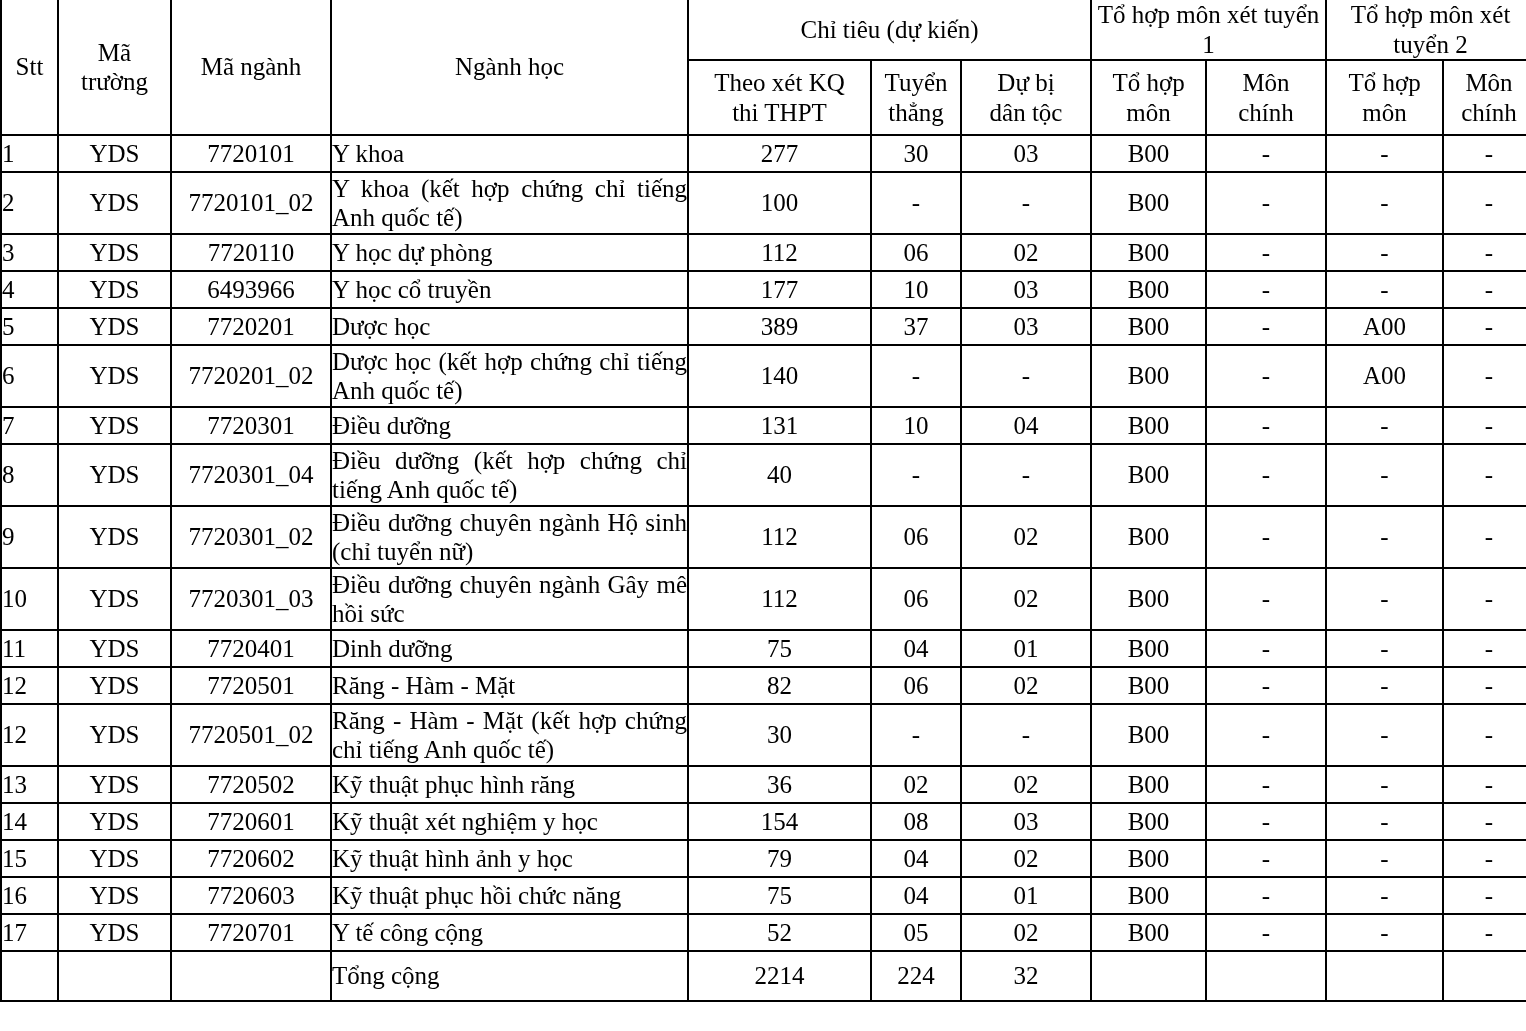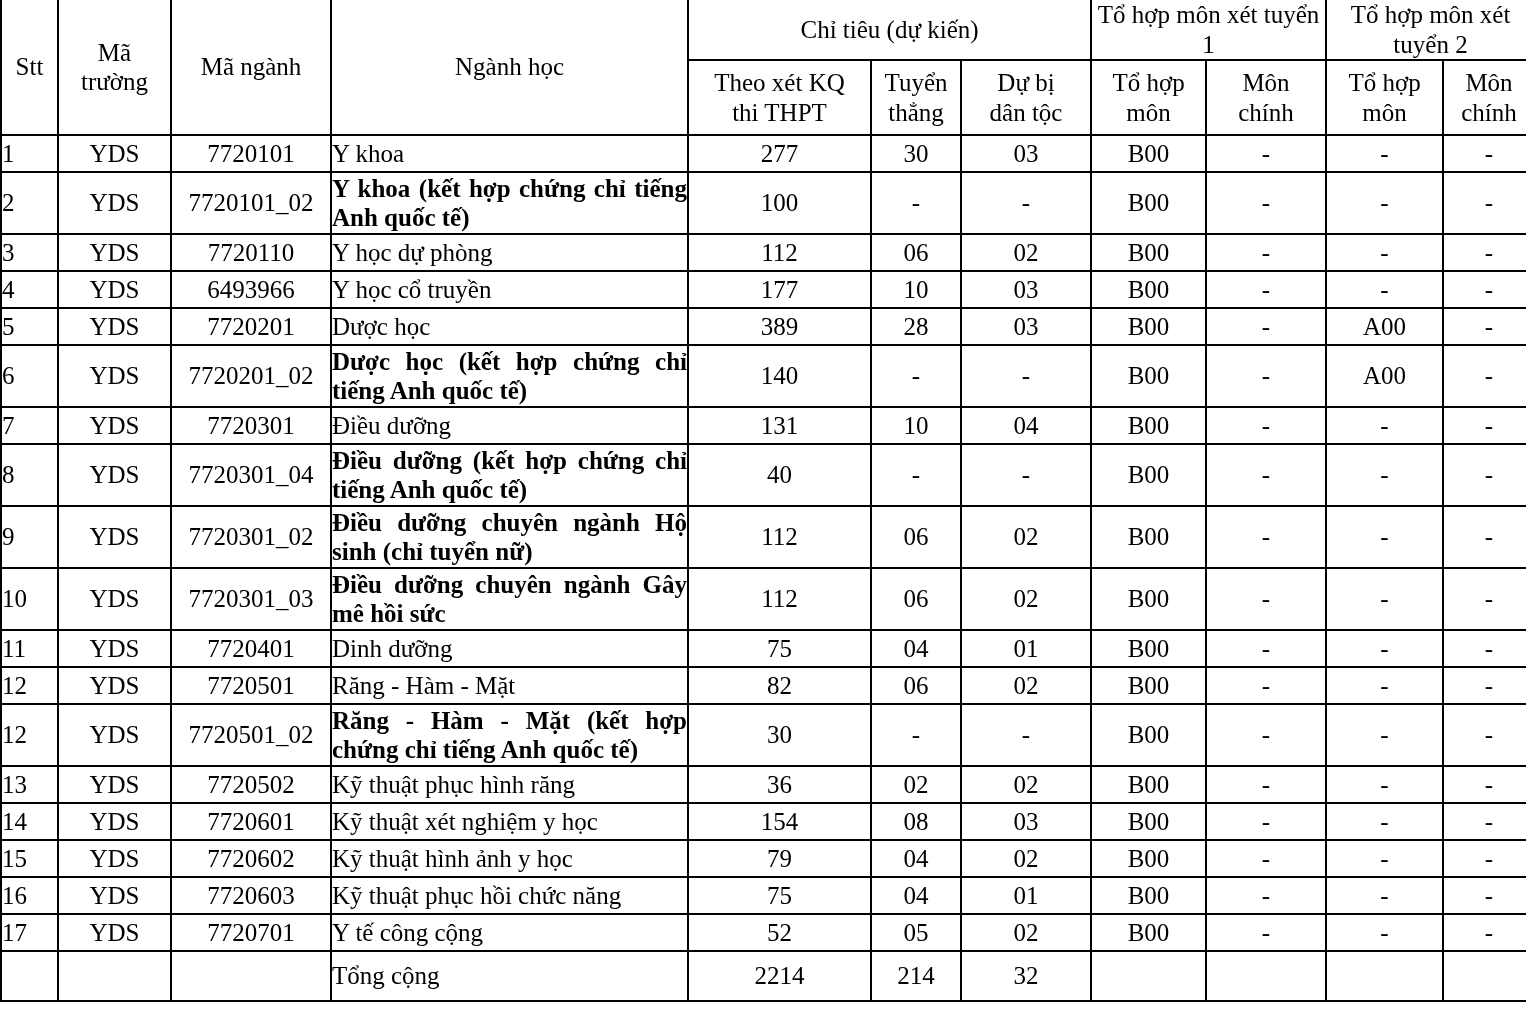--- a/index.html
+++ b/index.html
@@ -69,21 +69,21 @@
     text-align: center;
     padding: 2px 2px;
   }
   .cell-nganh {
     text-align: justify;
     text-align-last: left;
     padding: 3px 9px 3px 8px;
     hyphens: none;
     margin-top: 20px;
   }
-  .cell-nganh.multi { text-align: justify; font-weight: bold; }
+  .cell-nganh.multi { text-align: justify; }
 
   .row-1 td { height: 35px; }
   .row-2 td { height: 60px; }
 
   
   .total td {
     font-weight: bold;
     height: 48px;
   }
   .total .cell-nganh {
@@ -189,21 +189,21 @@
           <td class="cell-center">-</td>
           <td class="cell-center">-</td>
           <td class="cell-center">-</td>
         </tr>
         <tr class="row-1">
           <td class="cell-stt">5</td>
           <td class="cell-center">YDS</td>
           <td class="cell-center">7720201</td>
           <td class="cell-nganh">Dược học</td>
           <td class="cell-center">389</td>
-          <td class="cell-center">28</td>
+          <td class="cell-center">37</td>
           <td class="cell-center">03</td>
           <td class="cell-center">B00</td>
           <td class="cell-center">-</td>
           <td class="cell-center">A00</td>
           <td class="cell-center">-</td>
         </tr>
         <tr class="row-2">
           <td class="cell-stt">6</td>
           <td class="cell-center">YDS</td>
           <td class="cell-center">7720201_02</td>
@@ -371,21 +371,21 @@
           <td class="cell-center">-</td>
           <td class="cell-center">-</td>
           <td class="cell-center">-</td>
         </tr>
         <tr class="total row-1">
           <td class="cell-stt"></td>
           <td class="cell-center"></td>
           <td class="cell-center"></td>
           <td class="cell-nganh">Tổng cộng</td>
           <td class="cell-center">2214</td>
-          <td class="cell-center">214</td>
+          <td class="cell-center">224</td>
           <td class="cell-center">32</td>
           <td class="cell-center"></td>
           <td class="cell-center"></td>
           <td class="cell-center"></td>
           <td class="cell-center"></td>
         </tr>
       </tbody>
   </table>
 </div>
 

